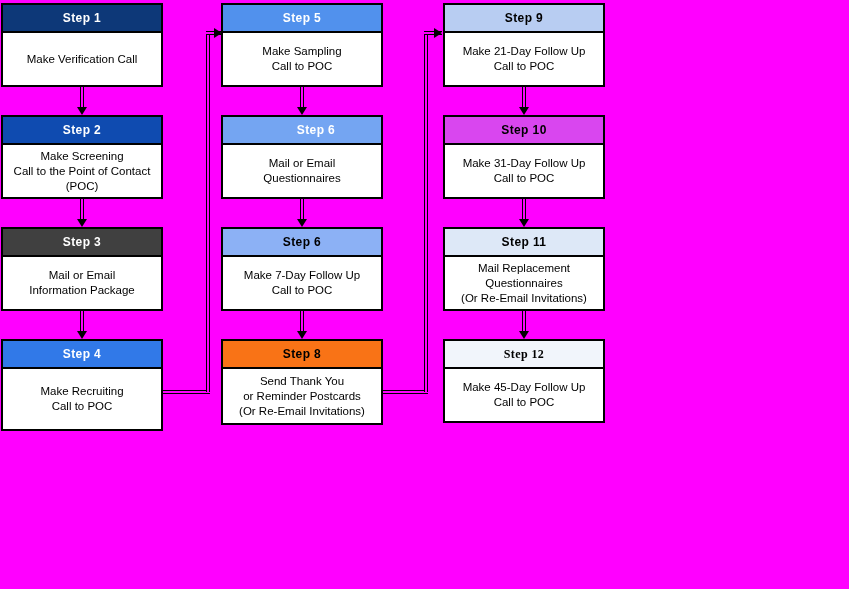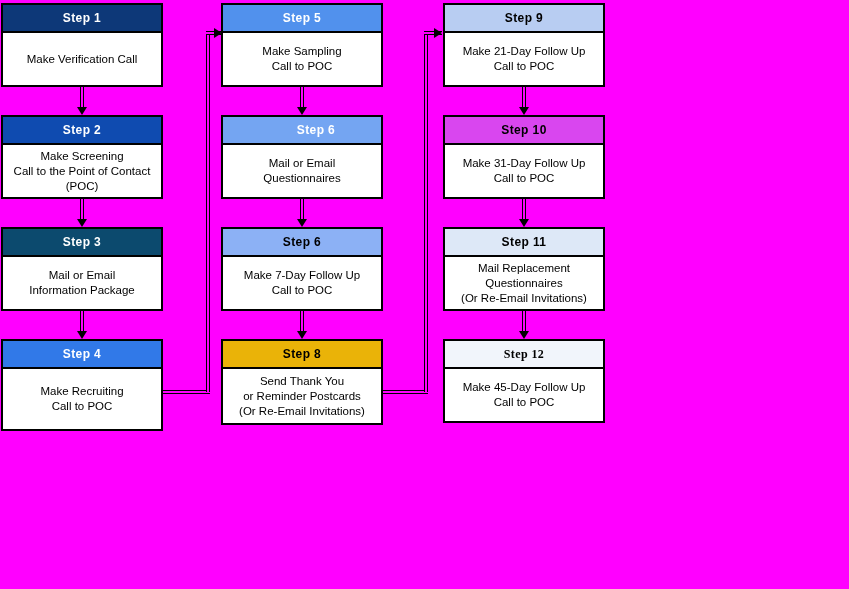--- a/index.html
+++ b/index.html
@@ -113,21 +113,21 @@
       <span class="body-text">Make Screening
 Call to the Point of Contact
 (POC)</span>
     </div>
   </div>
 
   <div class="conn-v" style="left:80px; top:199px; height:23px;"></div>
   <div class="arrow-down" style="left:77px; top:219px;"></div>
 
   <div class="step-box" style="left:1px; top:227px; width:162px; height:84px;">
-    <div class="step-header" style="background: #0c4a6e; color: rgb(255, 255, 255);">Step 3</div>
+    <div class="step-header" style="background: #404040; color: rgb(255, 255, 255);">Step 3</div>
     <div class="step-body">
       <span class="body-text">Mail or Email
 Information Package</span>
     </div>
   </div>
 
   <div class="conn-v" style="left:80px; top:311px; height:23px;"></div>
   <div class="arrow-down" style="left:77px; top:331px;"></div>
 
   <div class="step-box" style="left:1px; top:339px; width:162px; height:92px;">
@@ -170,21 +170,21 @@
     <div class="step-body">
       <span class="body-text">Make 7-Day Follow Up
 Call to POC</span>
     </div>
   </div>
 
   <div class="conn-v" style="left:300px; top:311px; height:23px;"></div>
   <div class="arrow-down" style="left:297px; top:331px;"></div>
 
   <div class="step-box" style="left:221px; top:339px; width:162px; height:86px;">
-    <div class="step-header" style="background: #eab308; color: rgb(0, 0, 0);">Step 8</div>
+    <div class="step-header" style="background: #f97316; color: rgb(0, 0, 0);">Step 8</div>
     <div class="step-body">
       <span class="body-text">Send Thank You
 or Reminder Postcards
 (Or Re-Email Invitations)</span>
     </div>
   </div>
 
   <div class="conn-h" style="left:383px; top:390px; width:45px;"></div>
   <div class="conn-v" style="left:424px; top:31px; height:361px;"></div>
   <div class="conn-h" style="left:424px; top:31px; width:18px;"></div>

